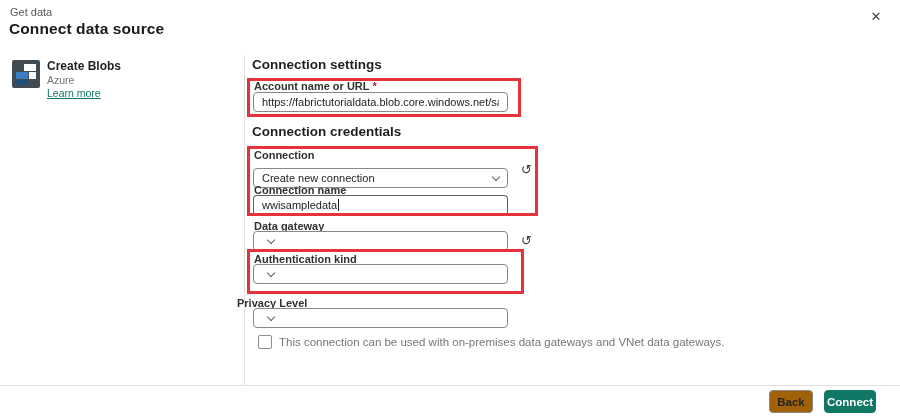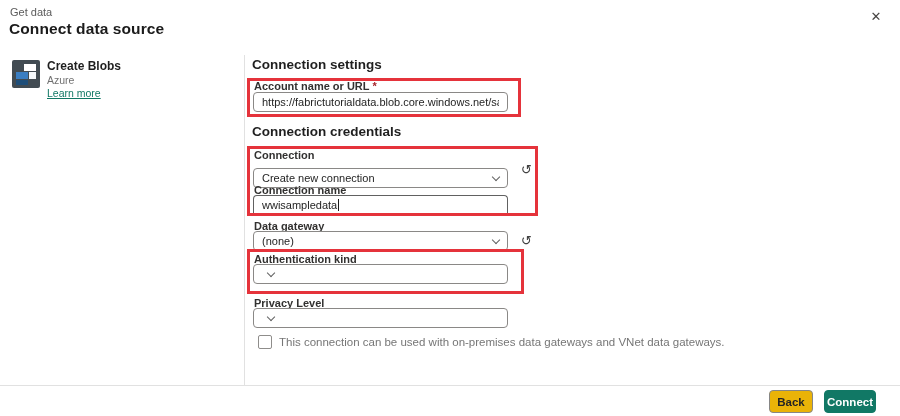--- a/index.html
+++ b/index.html
@@ -47,21 +47,21 @@
            justify-content:center;cursor:pointer;line-height:1;}
   .redbox{border:3px solid var(--red);pointer-events:none;z-index:6;}
 
   .cbrow{left:258px;top:335px;display:flex;align-items:flex-start;cursor:pointer;}
   .cbbox{width:14px;height:14px;border:1px solid #8f8d8b;border-radius:2px;background:#fff;flex:none;}
   .cblabel{font-size:11.5px;color:#767676;margin-left:7px;margin-top:1px;}
 
   
   .btn{height:23px;border-radius:4px;font-size:11.5px;font-weight:700;display:flex;
        align-items:center;justify-content:center;cursor:pointer;}
-  .btn-back{left:769px;top:390px;width:44px;background:#eab308;border:1px solid #868686;color:#242424;}
+  .btn-back{left:769px;top:390px;width:44px;background:#a16207;border:1px solid #868686;color:#242424;}
   .btn-connect{left:824px;top:390px;width:52px;background:var(--accent);border:1px solid var(--accent);color:#fff;}
 </style>
 </head>
 <body>
 
 <div class="abs breadcrumb">Get data</div>
 <div class="abs page-title">Connect data source</div>
 <div class="abs close">✕</div>
 
 <svg class="abs src-icon" viewBox="0 0 28 28">
@@ -96,31 +96,30 @@
 <div class="abs refresh" style="left:518px;top:161px;">↺</div>
 
 <div class="abs flabel" style="left:254px;top:184px;">Connection name</div>
 <div class="abs field focused" style="top:195px;">
   <span>wwisampledata</span>
     <span class="caret"></span>
 </div>
 
 <div class="abs flabel" style="left:254px;top:220px;">Data gateway</div>
 <div class="abs field dd" style="top:231px;">
-  <span class="val">(none)</span>
   <span class="chev"></span>
 </div>
 <div class="abs refresh" style="left:518px;top:232px;">↺</div>
 
 <div class="abs flabel" style="left:254px;top:253px;">Authentication kind</div>
 <div class="abs field dd" style="top:264px;">
   <span class="chev"></span>
 </div>
 
-<div class="abs flabel" style="left:254px;top:297px;">Privacy Level</div>
+<div class="abs flabel" style="left:237px;top:297px;">Privacy Level</div>
 <div class="abs field dd" style="top:308px;">
   <span class="chev"></span>
 </div>
 
 <div class="abs cbrow">
   <span class="cbbox"></span>
   <span class="cblabel">This connection can be used with on-premises data gateways and VNet data gateways.</span>
 </div>
 
 <div class="abs redbox" style="left:247px;top:78px;width:274px;height:39px;"></div>

